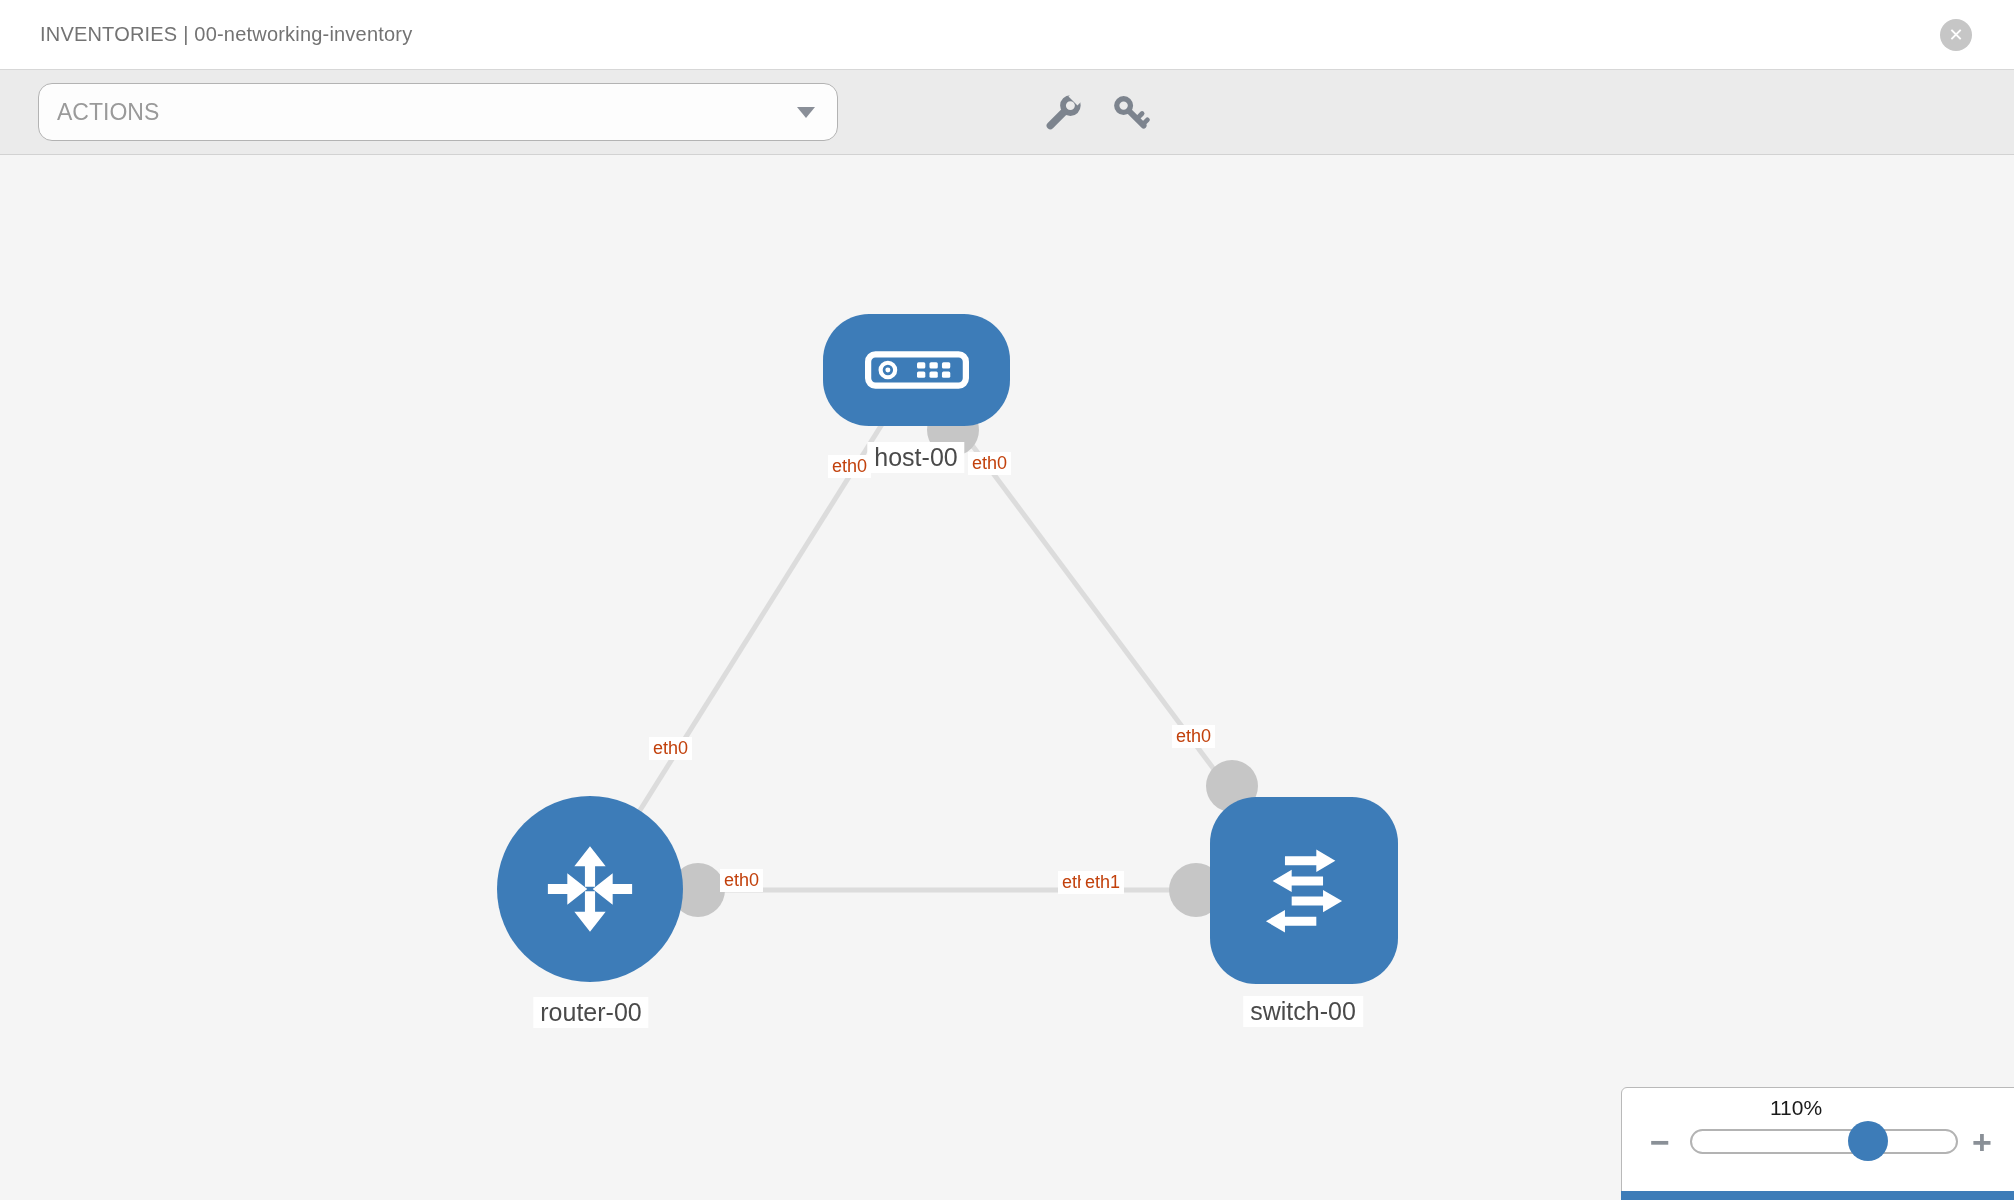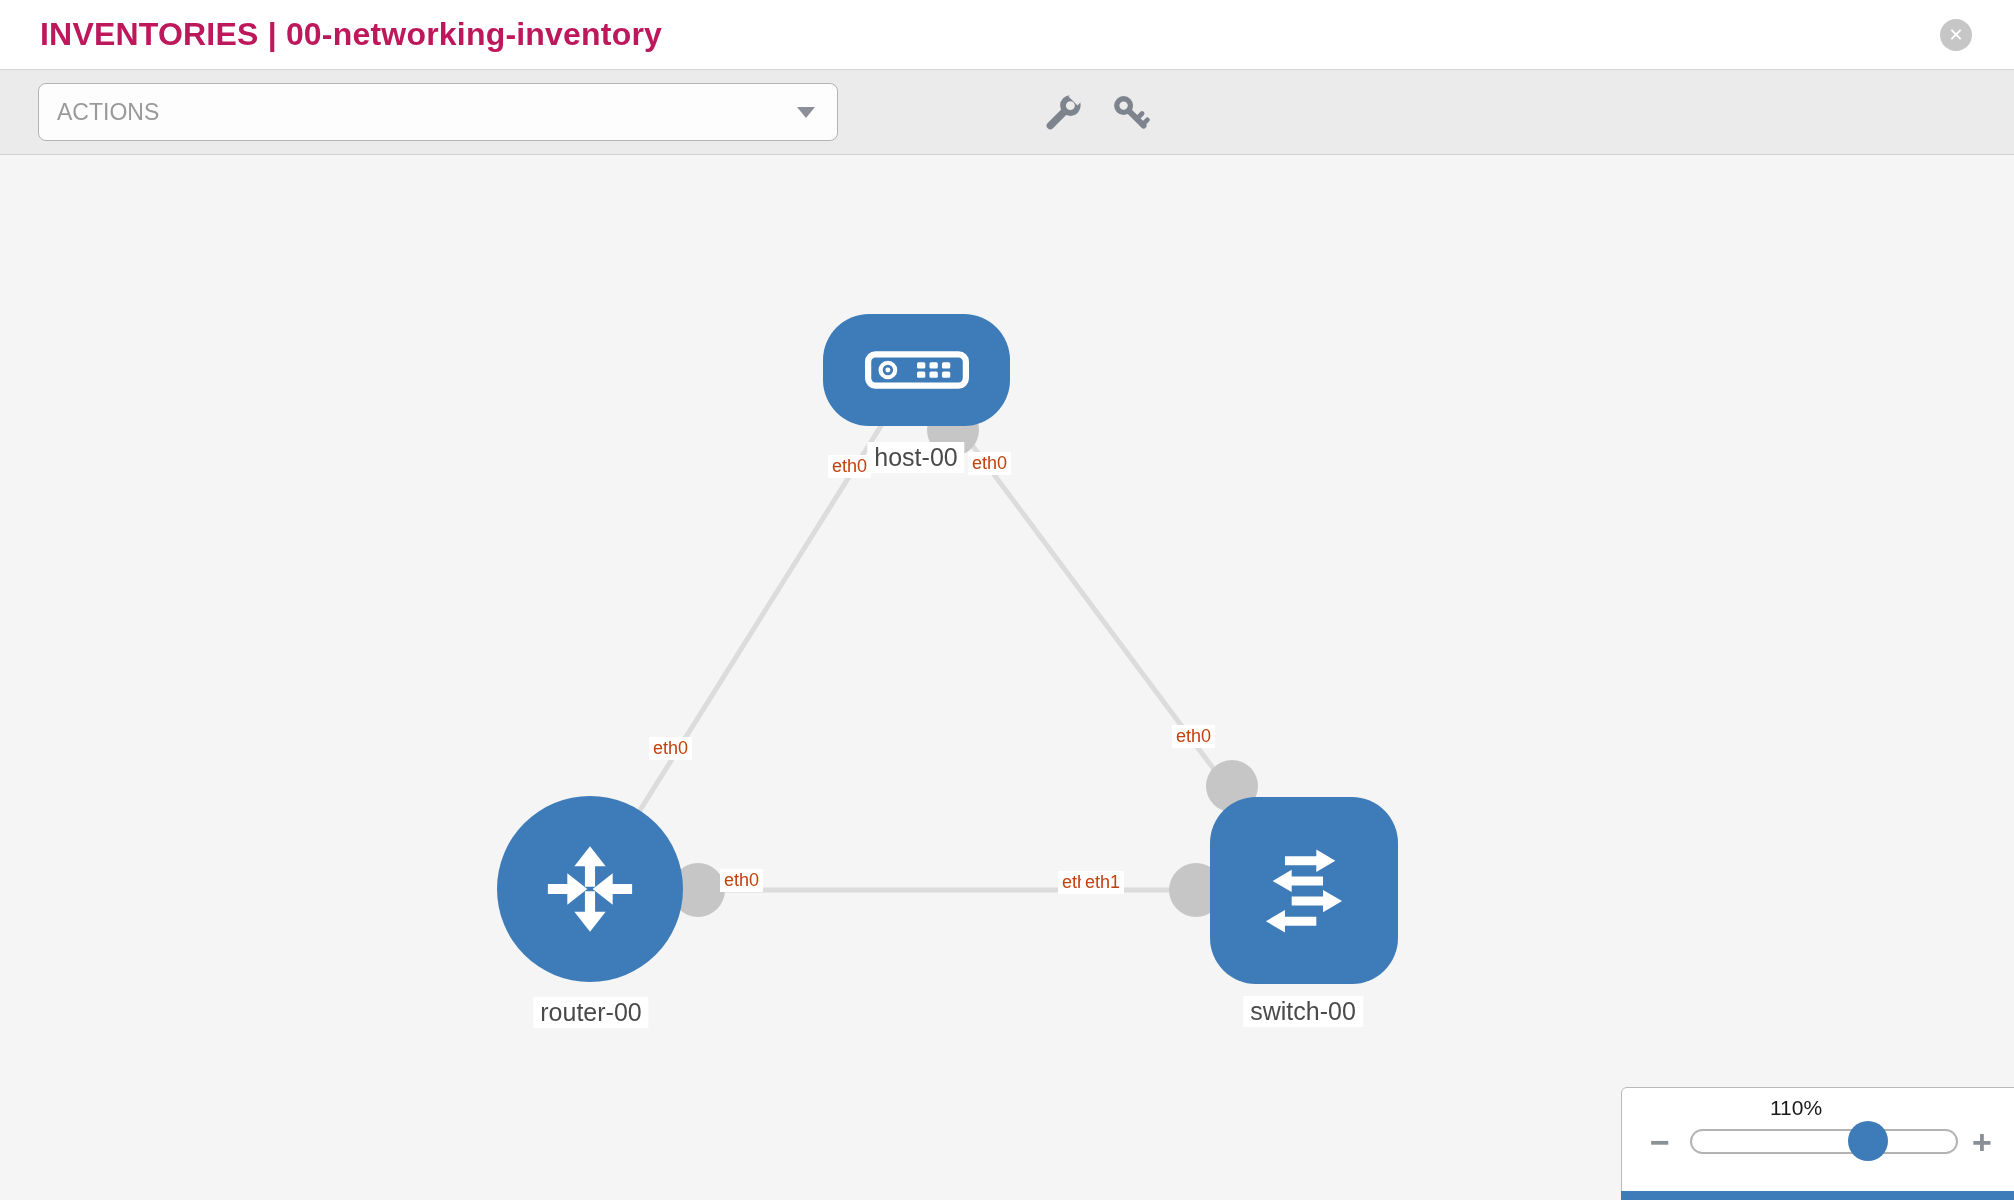--- a/index.html
+++ b/index.html
@@ -2,32 +2,32 @@
 <html><head>
 <meta charset="utf-8">
 <style>
   * { box-sizing: border-box; margin: 0; padding: 0; }
   html, body { width: 2014px; height: 1200px; overflow: hidden;
     font-family: "Liberation Sans", "DejaVu Sans", sans-serif; background: #fff; }
 
   
   .header { position: relative; height: 70px; background: #fff; border-bottom: 1px solid #d7d7d7; }
   .title { position: absolute; left: 40px; top: 0; line-height: 69px;
-    font-size: 32px; font-weight: bold; color: #be185d; letter-spacing: .2px; }
+    font-size: 20px; font-weight: normal; color: #737373; letter-spacing: .2px; }
   .close-btn { position: absolute; right: 42px; top: 19px; width: 32px; height: 32px;
     border-radius: 50%; background: #c6c6c6; color: #fff; font-size: 18px; font-weight: bold;
     display: flex; align-items: center; justify-content: center; cursor: pointer; }
 
   
   .toolbar { position: relative; height: 85px; background: #ebebeb; border-bottom: 1px solid #d2d2d2; }
   .select-box { position: absolute; top: 13px; height: 58px; width: 800px; background: #fdfdfd;
     border: 1px solid #b3b3b3; border-radius: 8px; display: flex; align-items: center;
     justify-content: space-between; padding: 0 22px 0 18px; color: #9a9a9a; font-size: 23px;
     cursor: pointer; }
-  .select-box.actions { left: 38px; }
+  .select-box.actions { left: 38px; border-radius: 14px; }
   .select-box.search  { left: 1180px; }
   .caret { width: 0; height: 0; border-left: 9px solid transparent;
     border-right: 9px solid transparent; border-top: 11px solid #8a8f98; }
   .tool-icon { position: absolute; top: 24px; width: 38px; height: 38px; cursor: pointer; }
   .tool-icon.wrench { left: 1044px; }
   .tool-icon.key    { left: 1112px; }
 
   
   .canvas { position: relative; height: 1045px; background: #f5f5f5; overflow: hidden; }
   .links-svg { position: absolute; left: 0; top: 0; z-index: 0; }

